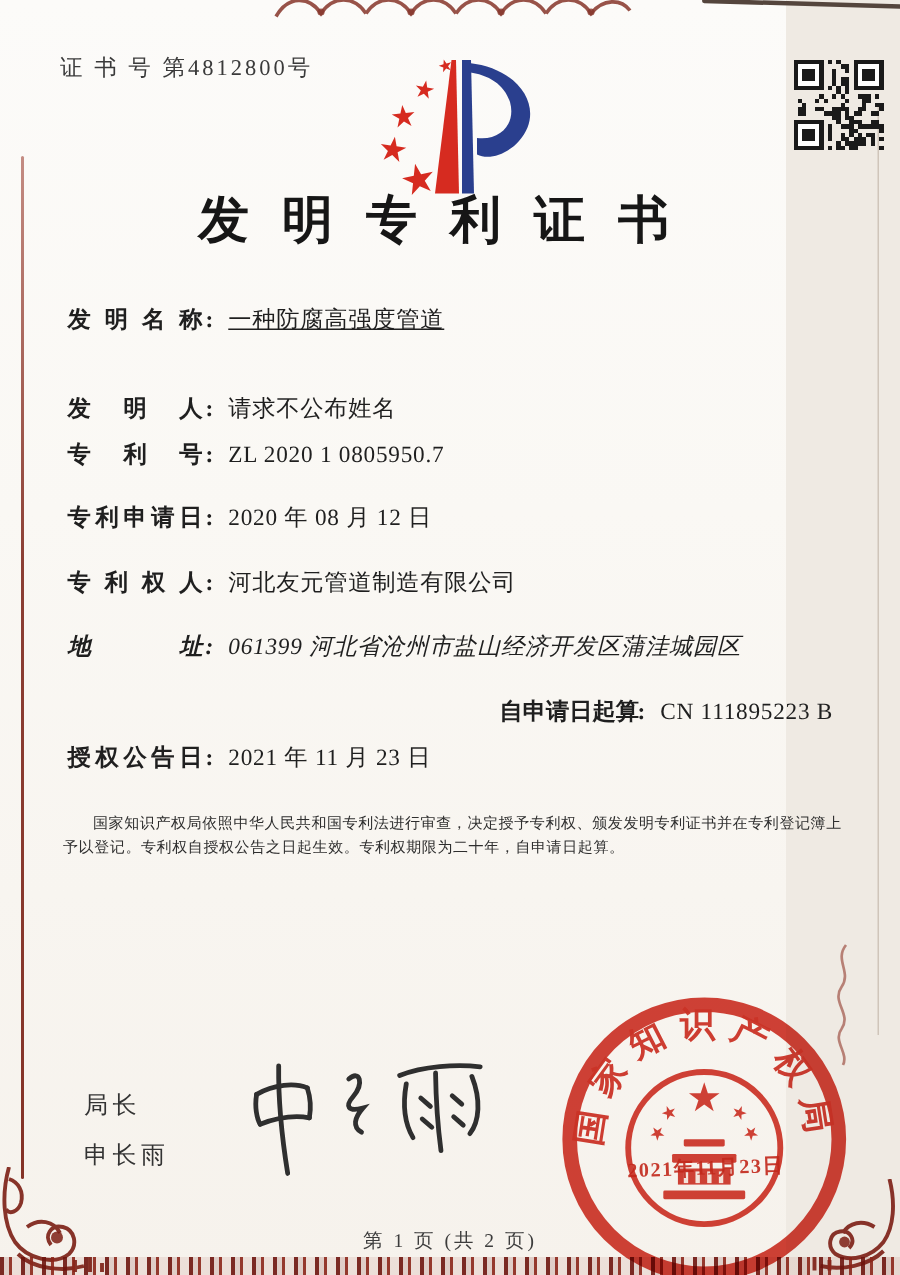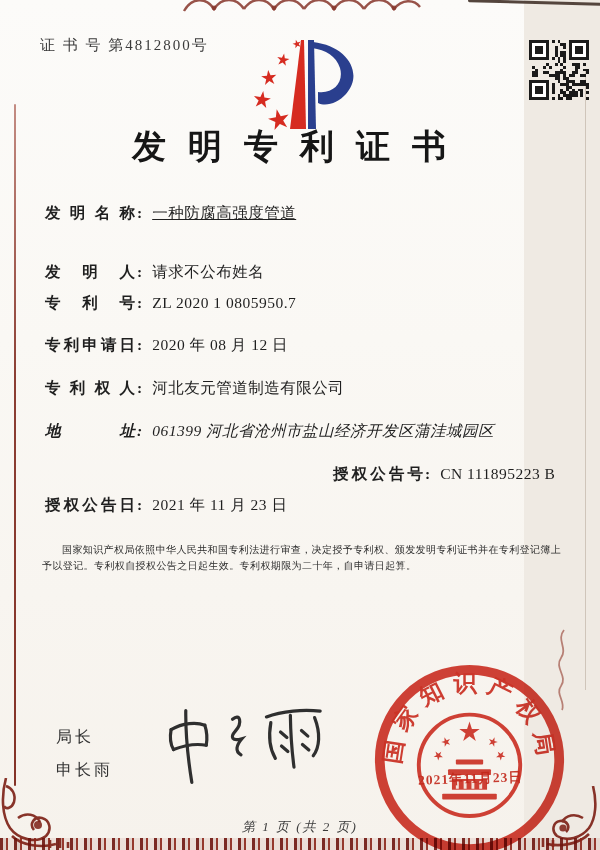--- a/index.html
+++ b/index.html
@@ -50,21 +50,21 @@
   .grant-no{position:absolute;left:288px;top:261px;white-space:nowrap;}
 
   
   .body-text{left:42px;top:497px;width:522px;font-size:10px;line-height:1.62;color:#2e2e2e;margin-top:45px;}
   .body-text p{margin:0 0 2px 0;text-indent:2em;letter-spacing:.4px;}
 
   
   .director-title{left:56px;top:727px;font-size:16px;letter-spacing:3px;color:#333;}
   .director-name{left:56px;top:760px;font-size:16px;letter-spacing:3px;color:#333;font-family:Liberation Mono, monospace;}
   .signature{left:160px;top:690px;}
-  .page-no{left:0;top:818px;width:600px;text-align:center;font-size:13px;letter-spacing:2px;color:#3c3c3c;font-style:italic;}
+  .page-no{left:0;top:818px;width:600px;text-align:center;font-size:13px;letter-spacing:2px;color:#3c3c3c;}
 
   
   .seal{left:372px;top:662px;mix-blend-mode:multiply;opacity:.95;}
   .seal-date{left:388px;top:770px;width:165px;text-align:center;
     color:#c2281b;font-size:13.5px;letter-spacing:1px;transform:rotate(-2deg);opacity:.9;font-weight:600;}
 </style>
 </head>
 <body>
 
 <div id="certificate">
@@ -270,21 +270,21 @@
     <div class="frow r4">
       <span class="flabel">专利权人</span><span class="fcolon">:</span><span class="fvalue">河北友元管道制造有限公司</span>
     </div>
     <div class="frow r5">
       <span class="flabel">地址</span><span class="fcolon">:</span><span class="fvalue">061399 河北省沧州市盐山经济开发区蒲洼城园区</span>
     </div>
     <div class="frow r6">
       <span class="flabel">授权公告日</span><span class="fcolon">:</span><span class="fvalue">2021 年 11 月 23 日</span>
     </div>
     <div class="grant-no">
-      <span class="flabel">授权公告号</span><span class="fcolon">:</span><span class="fvalue">CN 111895223 B</span>
+      <span class="flabel">自申请日起算</span><span class="fcolon">:</span><span class="fvalue">CN 111895223 B</span>
     </div>
   </div>
 
   <div class="abs body-text">
     <p>国家知识产权局依照中华人民共和国专利法进行审查，决定授予专利权、颁发发明专利证书并在专利登记簿上予以登记。专利权自授权公告之日起生效。专利权期限为二十年，自申请日起算。</p>
   </div>
 
   <div class="abs director-title">局长</div>
   <div class="abs director-name">申长雨</div>
 

